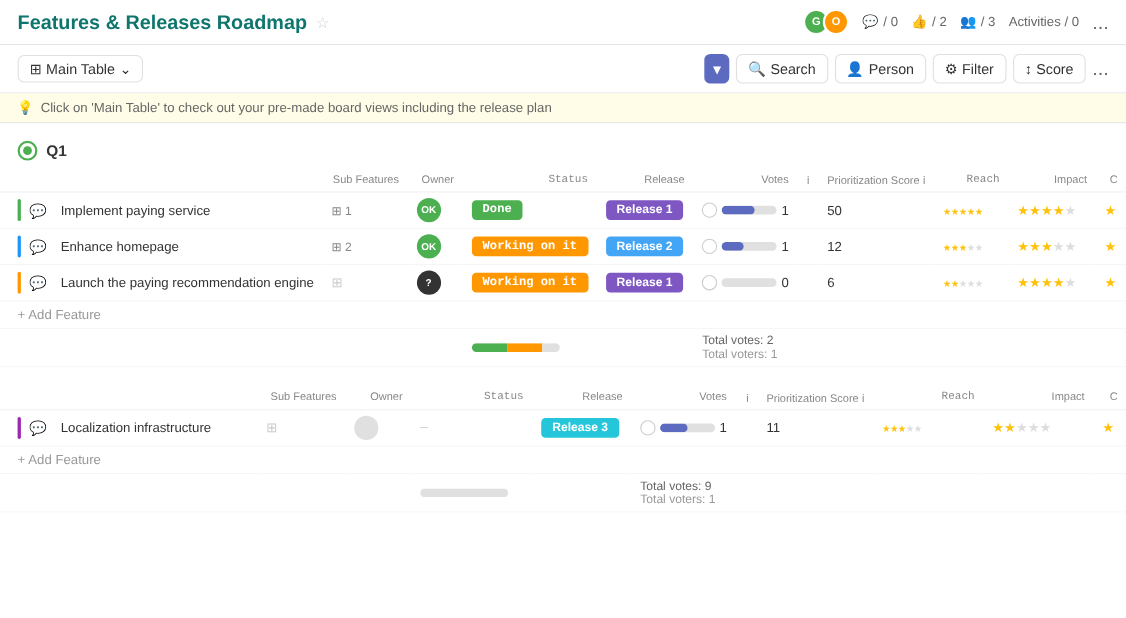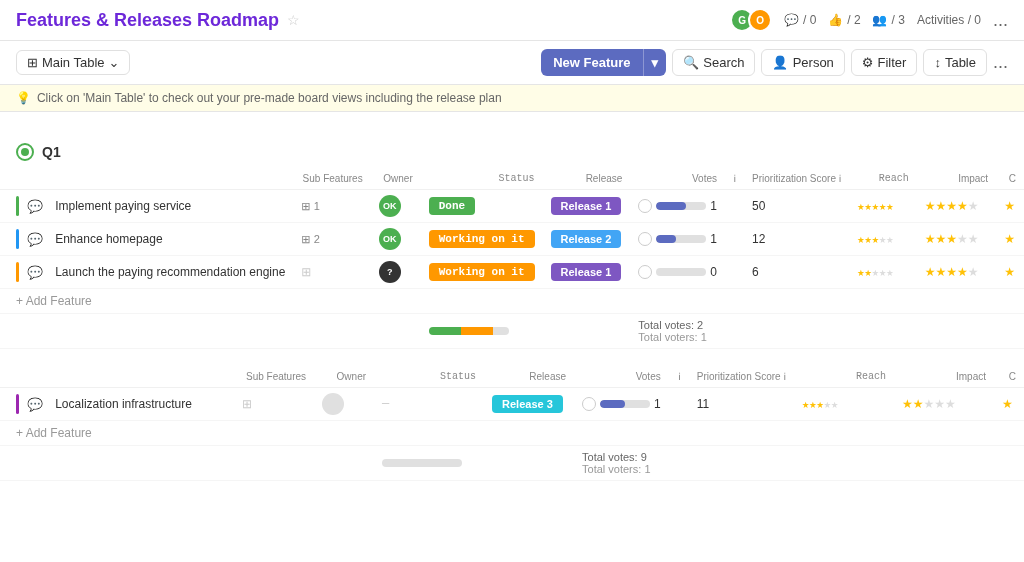--- a/index.html
+++ b/index.html
@@ -1,21 +1,21 @@
 <!DOCTYPE html>
 <html><head>
   <meta charset="utf-8">
   <style>
     * { box-sizing: border-box; margin: 0; padding: 0; }
     body { font-family: -apple-system, BlinkMacSystemFont, 'Segoe UI', sans-serif; font-size: 13px; background: #fff; color: #333; overflow: hidden; }
 
     
     .top-bar { display: flex; align-items: center; justify-content: space-between; padding: 8px 16px; border-bottom: 1px solid #e5e5e5; }
     .top-bar-left { display: flex; align-items: center; gap: 8px; }
-    .page-title { font-size: 18px; font-weight: 700; color: #6d28d9; }
+    .page-title { font-size: 18px; font-weight: 700; color: #0f766e; }
     .star-icon { color: #ccc; font-size: 14px; }
     .top-bar-right { display: flex; align-items: center; gap: 12px; }
     .avatar-group { display: flex; }
     .avatar { width: 24px; height: 24px; border-radius: 50%; background: #4CAF50; display: flex; align-items: center; justify-content: center; font-size: 10px; font-weight: 700; color: #fff; border: 2px solid #fff; margin-left: -6px; }
     .avatar:first-child { margin-left: 0; }
     .avatar.orange { background: #FF9800; }
     .avatar.green { background: #4CAF50; }
     .stat-item { display: flex; align-items: center; gap: 4px; color: #666; font-size: 12px; }
     .more-btn { background: none; border: none; cursor: pointer; font-size: 18px; color: #666; }
 
@@ -27,21 +27,21 @@
     .new-feature-btn { display: flex; align-items: center; background: #5C6BC0; color: #fff; border: none; border-radius: 6px; cursor: pointer; font-size: 13px; font-weight: 600; overflow: hidden; }
     .new-feature-main { padding: 6px 12px; }
     .new-feature-arrow { padding: 6px 8px; border-left: 1px solid rgba(255,255,255,0.3); }
     .toolbar-btn { display: flex; align-items: center; gap: 4px; background: none; border: 1px solid #e0e0e0; border-radius: 6px; padding: 5px 10px; cursor: pointer; font-size: 13px; color: #333; }
 
     
     .hint-bar { padding: 6px 16px; background: #fffde7; border-bottom: 1px solid #e5e5e5; font-size: 12px; color: #666; display: flex; align-items: center; gap: 6px; }
     .hint-icon { color: #FFC107; }
 
     
-    .content { padding: 25px 0; overflow-y: auto; height: calc(562px - 120px); }
+    .content { padding: 10px 0; overflow-y: auto; height: calc(562px - 120px); }
 
     
     .group { margin-bottom: 16px; }
     .group-header { display: flex; align-items: center; gap: 8px; padding: 6px 16px; }
     .group-dot { width: 18px; height: 18px; border-radius: 50%; border: 2px solid #4CAF50; display: flex; align-items: center; justify-content: center; }
     .group-dot.q2 { border-color: #9C27B0; }
     .group-dot-inner { width: 8px; height: 8px; border-radius: 50%; background: #4CAF50; }
     .group-dot-inner.q2 { background: #9C27B0; }
     .group-title { font-weight: 700; font-size: 14px; }
 
@@ -134,38 +134,37 @@
 <div class="toolbar">
   <div class="toolbar-left">
     <button class="table-switcher">
       <span>⊞</span>
       <span>Main Table</span>
       <span>⌄</span>
     </button>
   </div>
   <div class="toolbar-right">
     <div class="new-feature-btn">
-      <span class="new-feature-main">New Feature</span>
       <span class="new-feature-arrow">▾</span>
     </div>
     <button class="toolbar-btn">
       <span>🔍</span>
       <span>Search</span>
     </button>
     <button class="toolbar-btn">
       <span>👤</span>
       <span>Person</span>
     </button>
     <button class="toolbar-btn">
       <span>⚙</span>
       <span>Filter</span>
     </button>
     <button class="toolbar-btn">
       <span>↕</span>
-      <span>Table</span>
+      <span>Score</span>
     </button>
     <button class="more-btn">...</button>
   </div>
 </div>
 
 <div class="hint-bar">
   <span class="hint-icon">💡</span>
   <span>Click on 'Main Table' to check out your pre-made board views including the release plan</span>
 </div>
 

